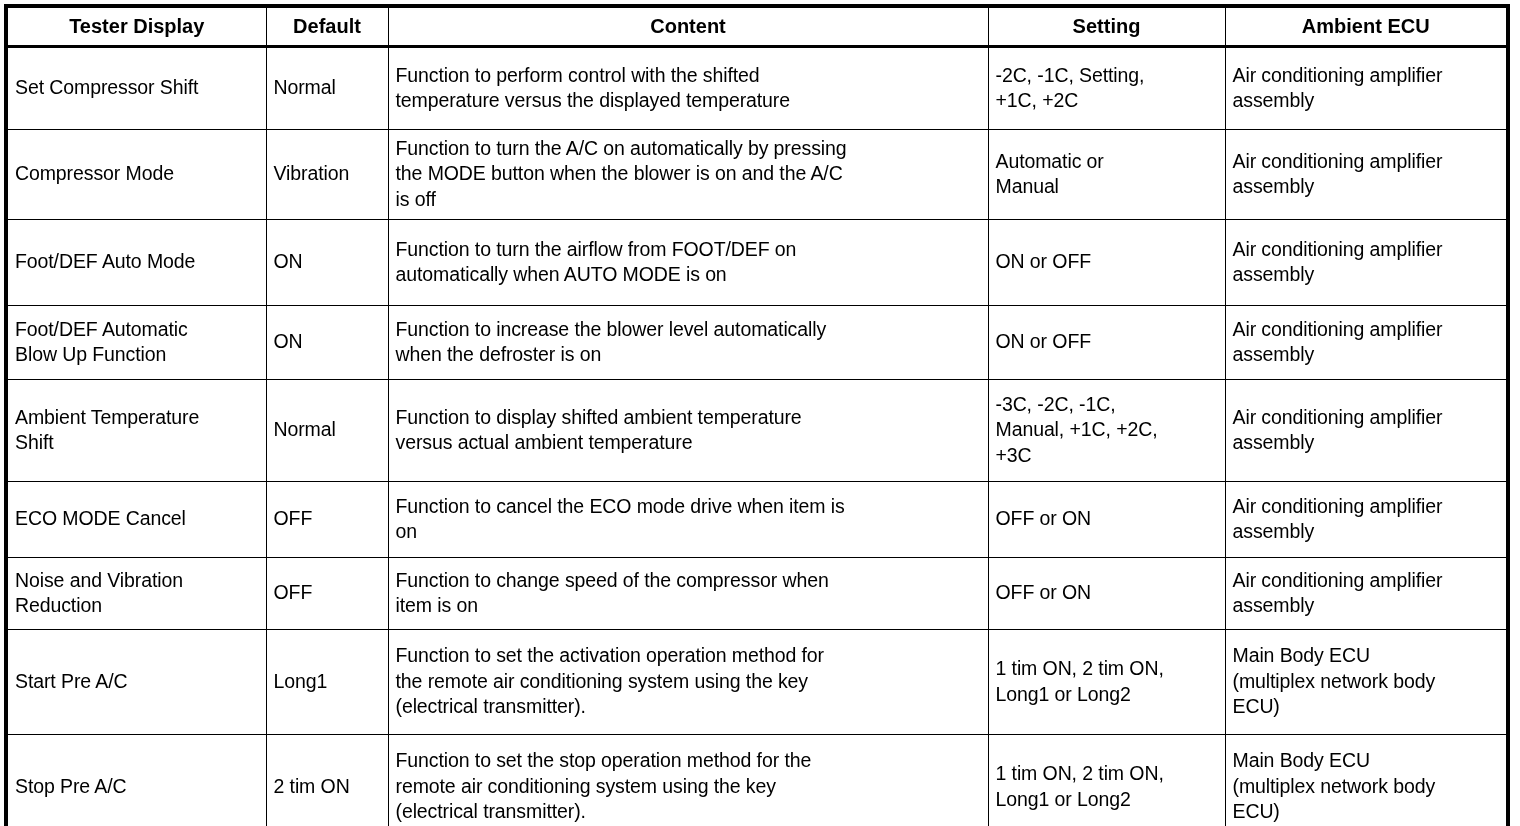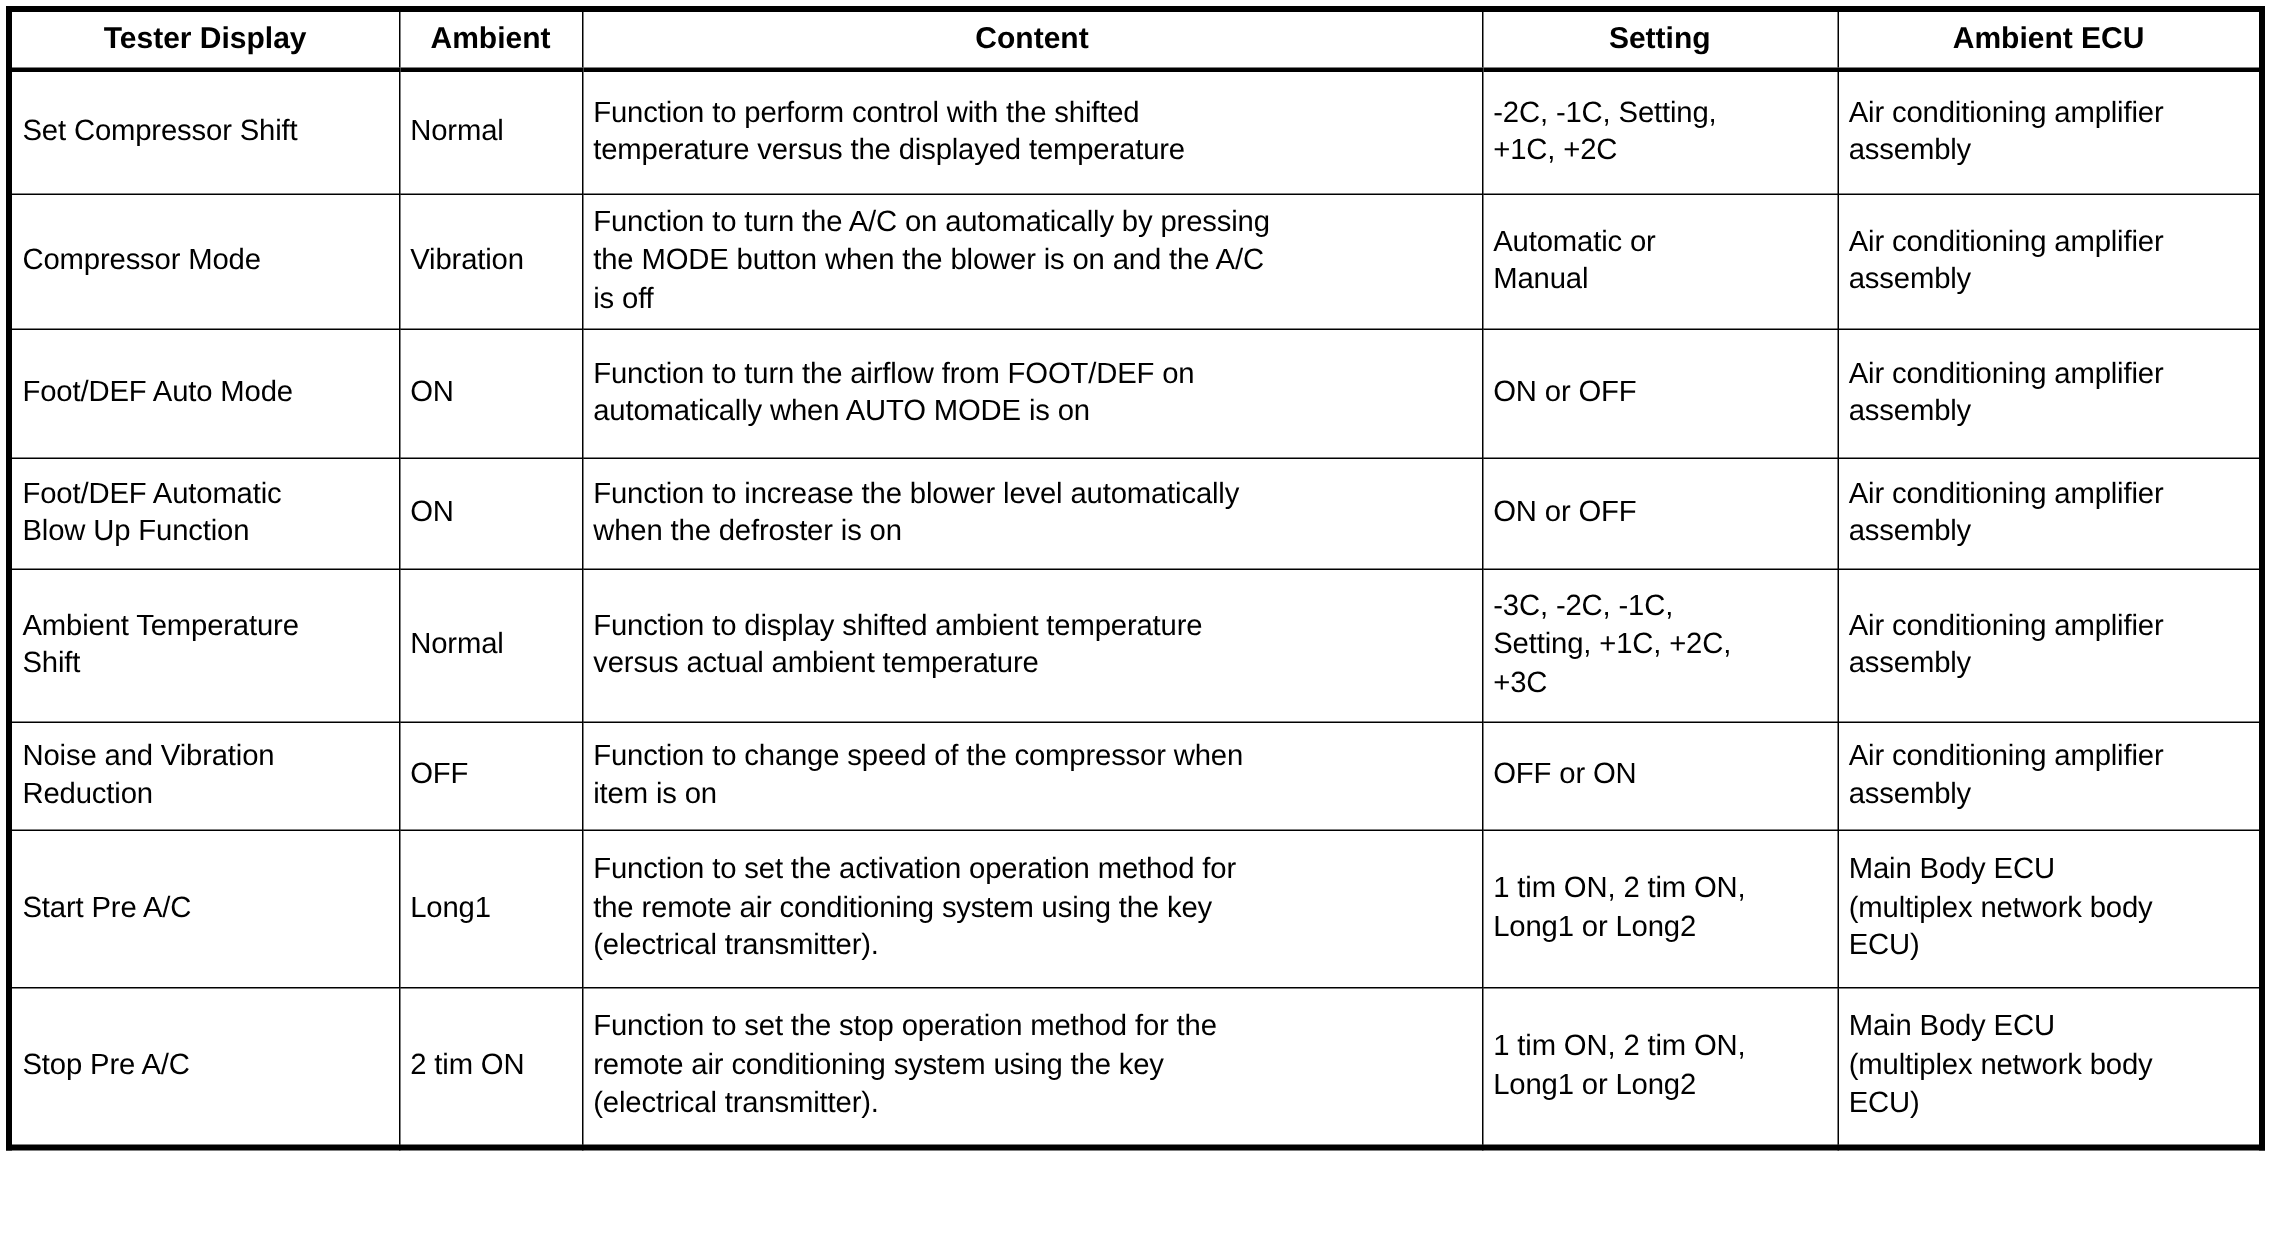--- a/index.html
+++ b/index.html
@@ -77,21 +77,21 @@
     <colgroup>
       <col class="c-display">
       <col class="c-default">
       <col class="c-content">
       <col class="c-setting">
       <col class="c-ecu">
     </colgroup>
     <thead>
       <tr>
         <th>Tester Display</th>
-        <th>Ambient</th>
+        <th>Default</th>
         <th>Content</th>
         <th>Setting</th>
         <th>Ambient ECU</th>
       </tr>
     </thead>
     <tbody>
       <tr class="r0">
         <td>
             <span class="cell-text">Set Compressor Shift</span>
           </td>
@@ -178,22 +178,41 @@
           </td>
         <td>
             <span class="cell-text">Normal</span>
           </td>
         <td>
             <span class="cell-text">Function to display shifted ambient temperature
 versus actual ambient temperature</span>
           </td>
         <td>
             <span class="cell-text">-3C, -2C, -1C,
-Setting, +1C, +2C,
+Manual, +1C, +2C,
 +3C</span>
+          </td>
+        <td>
+            <span class="cell-text">Air conditioning amplifier
+assembly</span>
+          </td>
+      </tr>
+      <tr class="r5">
+        <td>
+            <span class="cell-text">ECO MODE Cancel</span>
+          </td>
+        <td>
+            <span class="cell-text">OFF</span>
+          </td>
+        <td>
+            <span class="cell-text">Function to cancel the ECO mode drive when item is
+on</span>
+          </td>
+        <td>
+            <span class="cell-text">OFF or ON</span>
           </td>
         <td>
             <span class="cell-text">Air conditioning amplifier
 assembly</span>
           </td>
       </tr>
       <tr class="r6">
         <td>
             <span class="cell-text">Noise and Vibration
 Reduction</span>

